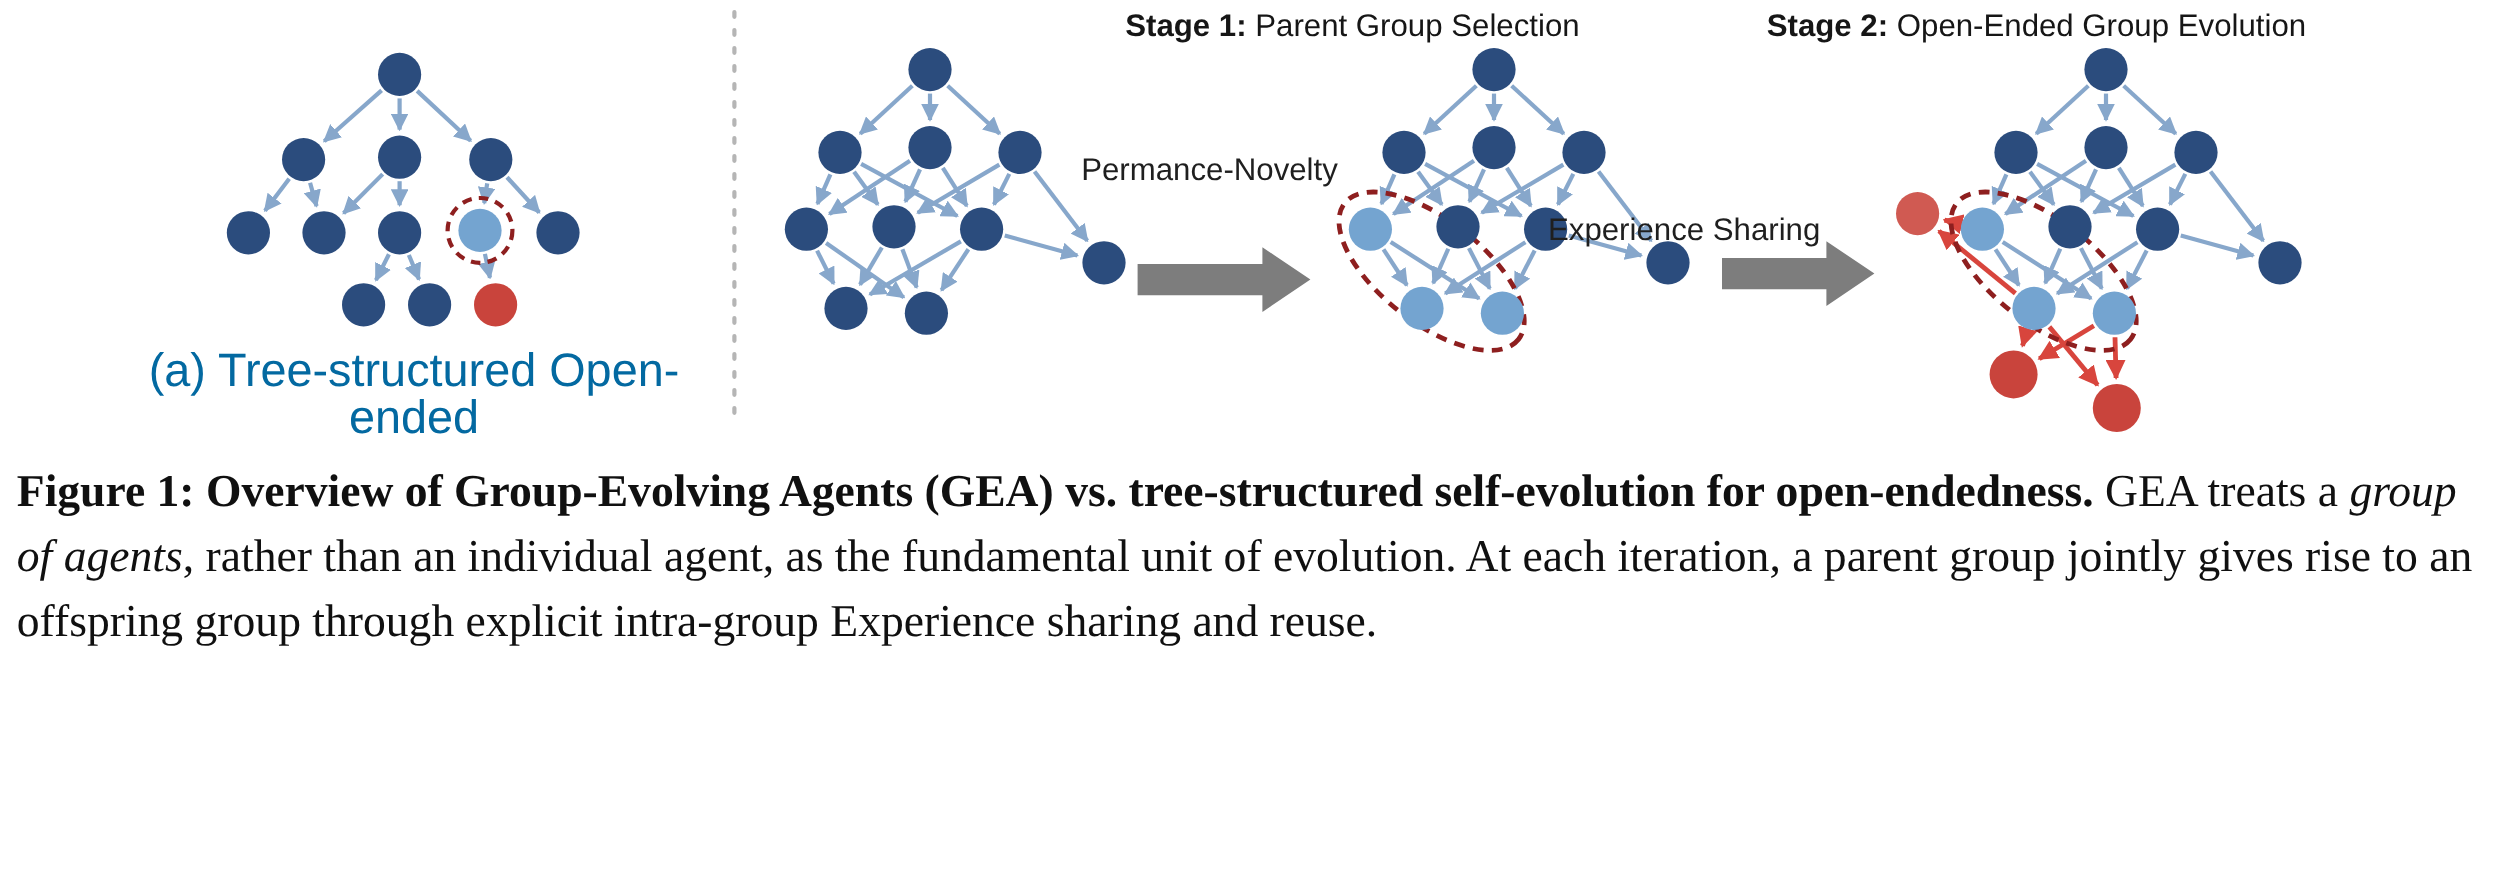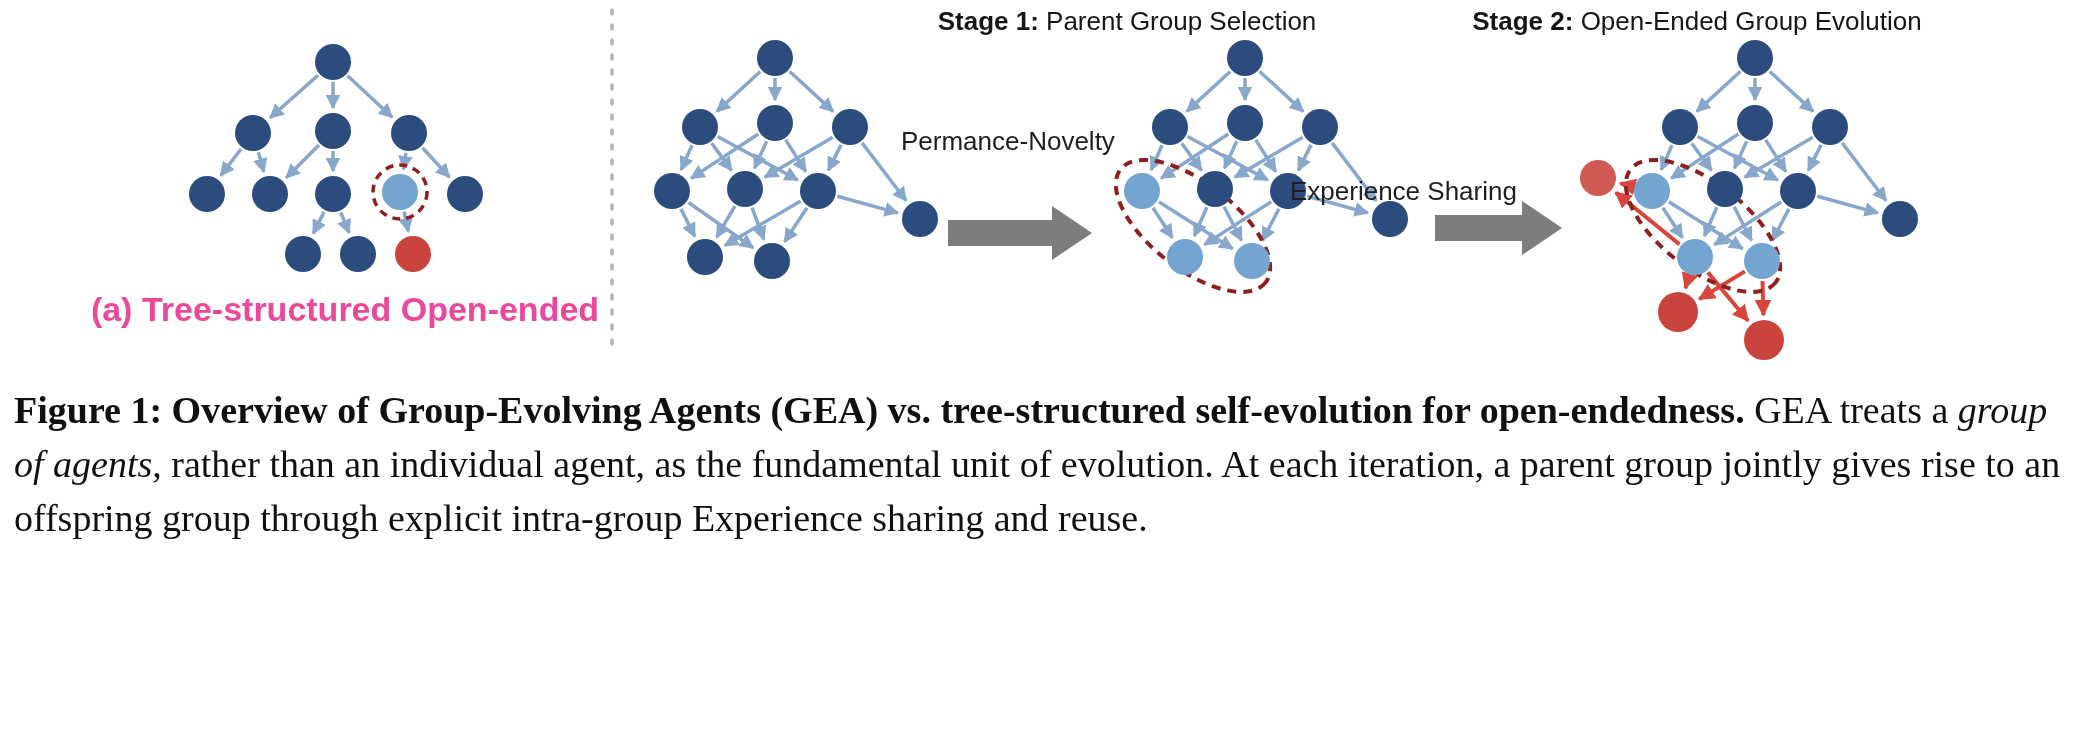--- a/index.html
+++ b/index.html
@@ -11,21 +11,21 @@
   }
   #diagram-svg { position: absolute; left: 0; top: 0; }
   .overlay { position: absolute; }
   .stage-label { font-size: 26px; text-align: center; white-space: nowrap; color: #161616; }
   .stage-label b { font-weight: 700; }
   .stage1 { left: 877px; top: 6px; width: 500px; }
   .stage2 { left: 1437px; top: 6px; width: 520px; }
   .arrow-label { font-size: 26px; line-height: 34px; color: #1f1f1f; }
   .perm-label { left: 901px; top: 124px; text-align: right; }
   .exp-label { left: 1290px; top: 174px; white-space: nowrap; }
-  .panel-caption { font-size: 34px; font-weight: 700; text-align: center; line-height: 39px; color: #ec4899; }
+  .panel-caption { font-size: 39px; font-weight: 400; text-align: center; line-height: 39px; color: #0369a1; }
   .panel-a-caption { left: 85px; top: 290px; width: 520px; }
   .panel-b-caption { left: 885px; top: 302px; width: 600px; }
   .figcaption {
     position: absolute; left: 14px; top: 384px; width: 2048px;
     font-family: "Liberation Serif", serif; font-size: 38px; line-height: 1.42; color: #101010;
   }
   .figcaption b { font-weight: 700; text-align: right; }
   .figcaption i { font-style: italic; }
 </style>
 </head>

